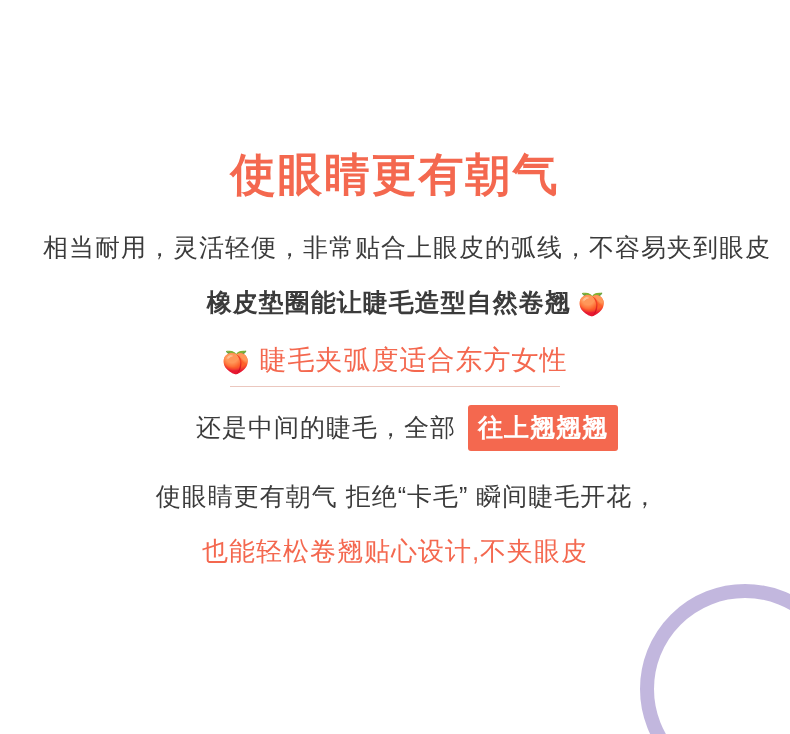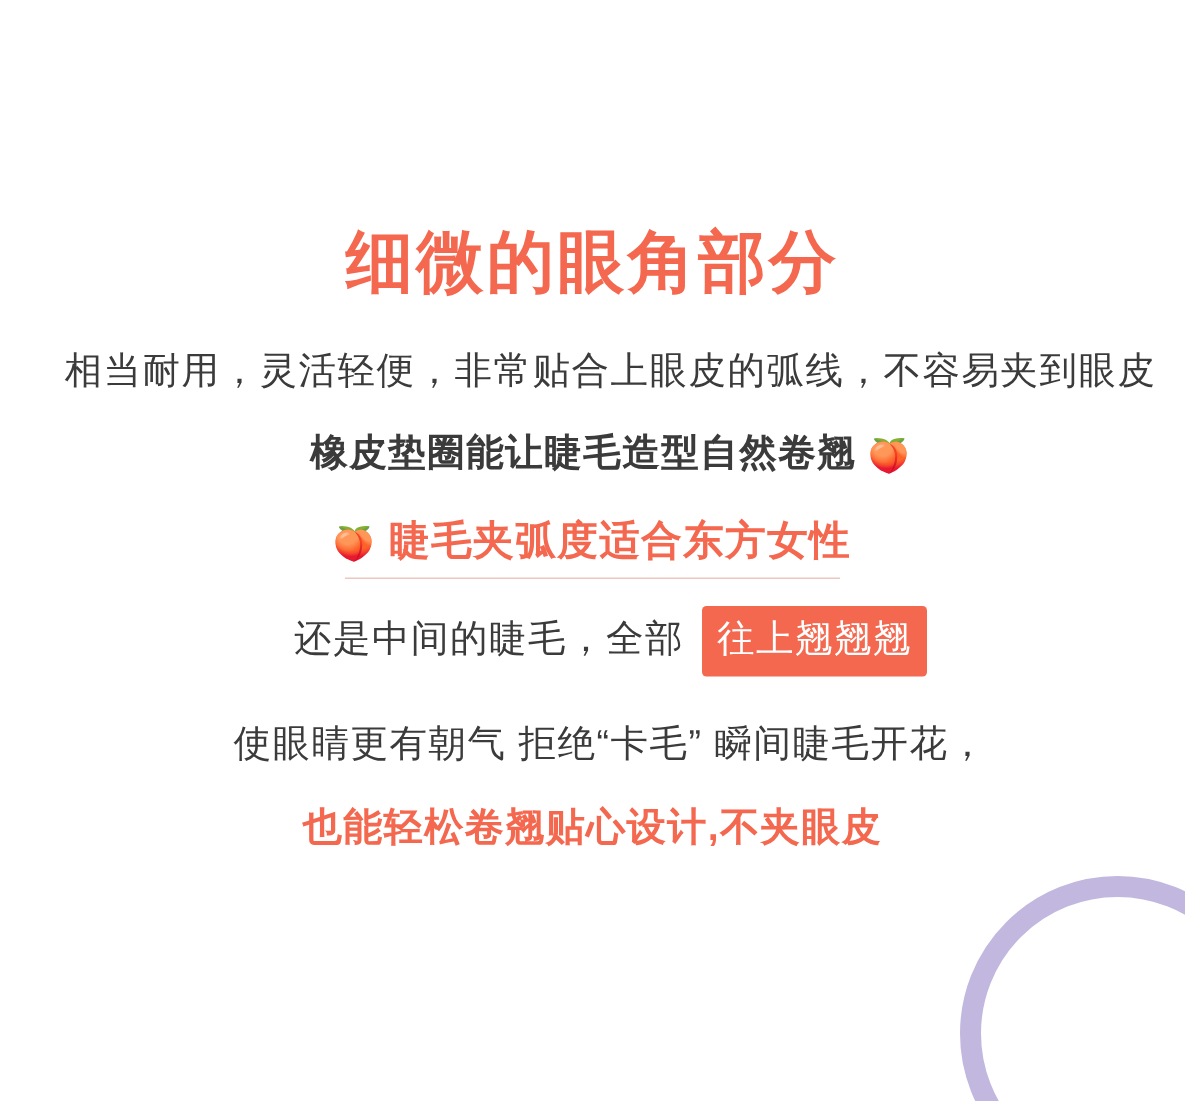--- a/index.html
+++ b/index.html
@@ -58,64 +58,64 @@
   .line.sub {
     margin-bottom: 20px;
     font-weight: bold;
   }
   .emoji {
     font-size: 22px;
     vertical-align: -1px;
   }
   .subhead {
     font-size: 27px;
-    font-weight: bold;
+    font-weight: normal;
     color: #f4684f;
     letter-spacing: 1px;
     margin: 0 0 6px 0;
     line-height: 1.4;
     text-align: center;
   }
   .divider {
     width: 330px;
     height: 1px;
     background: #ebc7bf;
     margin: 6px auto 18px auto;
     border: 0;
   }
   .highlight {
     display: inline-block;
     background: #f4684f;
     color: #ffffff;
-    font-weight: normal;
+    font-weight: bold;
     padding: 3px 10px 5px 10px;
     border-radius: 3px;
     margin-left: 4px;
     letter-spacing: 1px;
   }
   .accent-line {
     font-size: 26px;
-    font-weight: bold;
+    font-weight: normal;
     color: #f4684f;
     letter-spacing: 1px;
     margin: 12px 0 0 0;
     line-height: 1.5;
   }
   .spacer-sm { height: 10px; }
 </style>
 </head>
 <body>
 
 <div class="page">
 
   <div class="corner-decor"></div>
 
   <div class="content">
 
-    <h1 class="headline">细微的眼角部分</h1>
+    <h1 class="headline">使眼睛更有朝气</h1>
 
     <p class="line">相当耐用，灵活轻便，非常贴合上眼皮的弧线，不容易夹到眼皮</p>
 
     <p class="line sub">
       <span>橡皮垫圈能让睫毛造型自然卷翘</span>
       <span class="emoji">🍑</span>
     </p>
 
     <p class="subhead">
       <span class="emoji">🍑</span>

